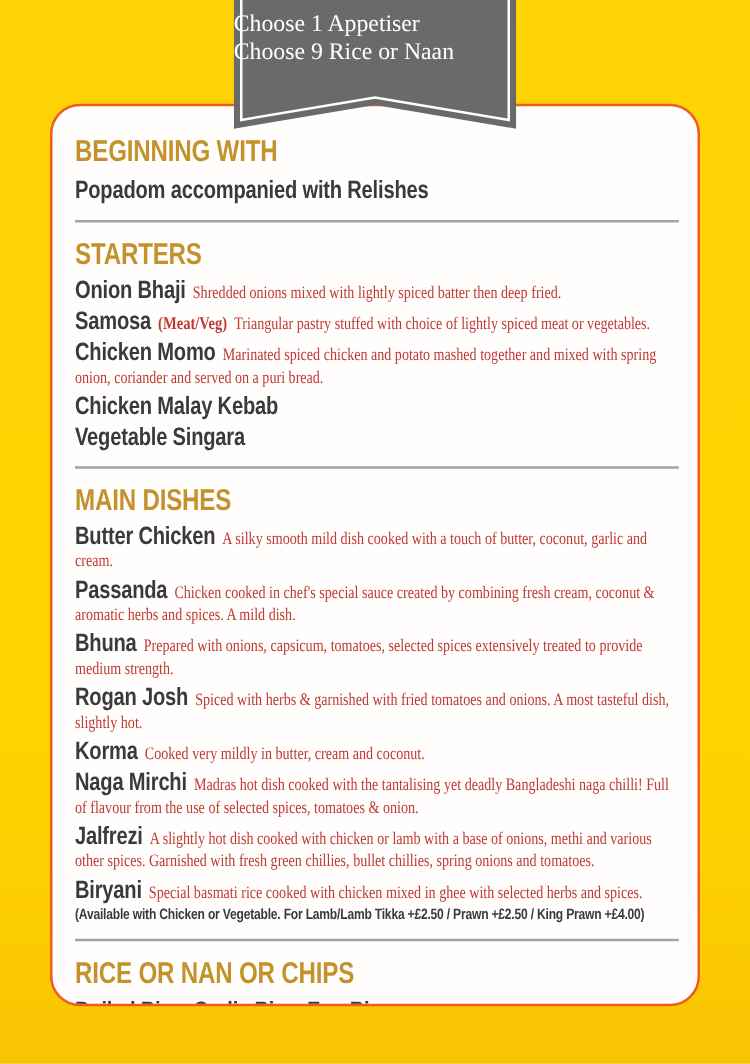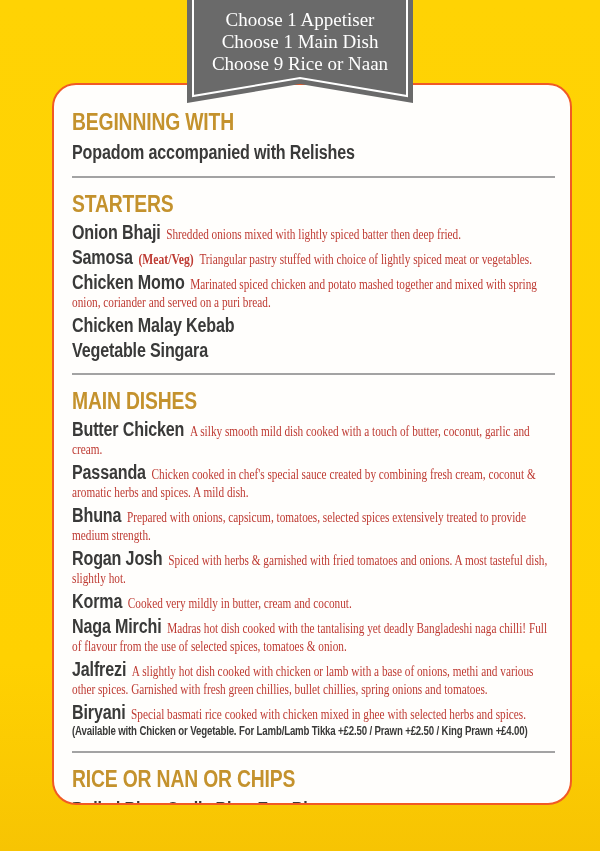--- a/index.html
+++ b/index.html
@@ -5,21 +5,21 @@
   html,body{margin:0;padding:0;}
   body{
     width:600px;height:851px;position:relative;overflow:hidden;
     background:linear-gradient(180deg,#FFD304 0%,#FFD101 78%,#F7C403 100%);
     font-family:"Liberation Sans",sans-serif;
   }
   
   .card{
     position:absolute;left:40px;top:83px;width:520px;height:722px;
     background:#FFFEFC;border:2px solid #F15A25;border-radius:24px;
-    box-sizing:border-box;padding:24px 0 0 18px;overflow:hidden;margin-left:12px;
+    box-sizing:border-box;padding:24px 0 0 18px;overflow:hidden;
   }
   .squeeze{
     width:600px;transform:scaleX(0.805);transform-origin:0 0;
   }
   .heading{
     margin:0 0 5px 0;font-weight:700;font-size:24px;line-height:26px;
     color:#C4922D;letter-spacing:-0.2px;
   }
   .rule{
     border:none;border-top:2px solid #A3A3A3;margin:12px 0 13px 0;width:600px;
@@ -44,21 +44,21 @@
   .note{
     font-weight:700;font-size:12px;line-height:15px;color:#3A3A39;
     letter-spacing:-0.2px;margin:1px 0 4px 0;
   }
   
   .ribbon{
     position:absolute;left:187px;top:0;width:226px;height:104px;z-index:5;
   }
   .ribbon svg{position:absolute;left:0;top:0;}
   .ribbon-text{
-    position:absolute;left:0;top:9px;width:226px;text-align:center;
+    position:absolute;left:0;top:9px;width:226px;text-align:left;
     font-family:"Liberation Serif",serif;font-size:19px;line-height:22px;
     color:#FFFFFF;
   }
 </style>
 </head>
 <body>
 
 <div class="card">
   <div class="squeeze">
 
@@ -132,16 +132,15 @@
   </div>
 </div>
 
 <div class="ribbon">
   <svg width="226" height="104" viewBox="0 0 226 104">
     <polygon points="0,0 226,0 226,103 113,84 0,103" fill="#6A6A6A"></polygon>
     <path d="M6,0 L6,96 L113,78 L220,96 L220,0" fill="none" stroke="#FFFFFF" stroke-width="2"></path>
   </svg>
   <div class="ribbon-text">
     <div>Choose 1 Appetiser</div>
-    <div>Choose 1 Main Dish</div>
     <div>Choose 9 Rice or Naan</div>
   </div>
 </div>
 
 </body></html>

